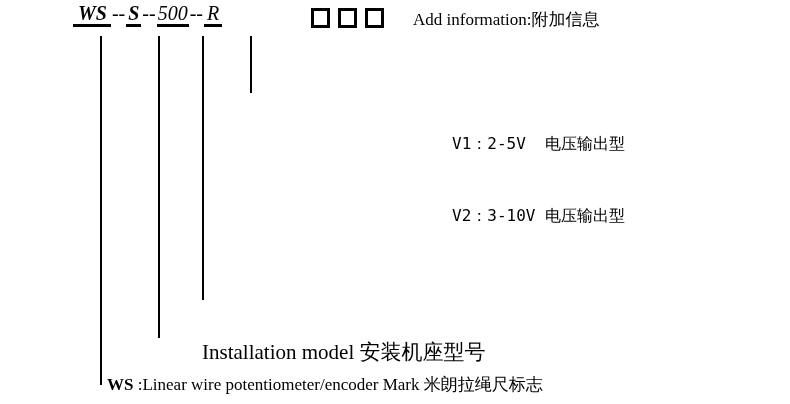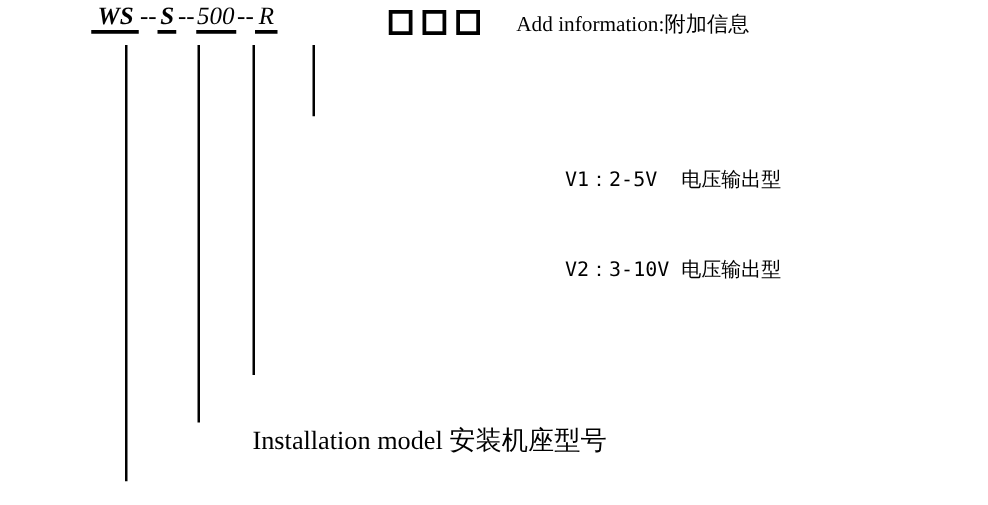--- a/index.html
+++ b/index.html
@@ -77,14 +77,15 @@
   <div class="options">
     <div>V1：2-5V  电压输出型</div>
     <div>V2：3-10V 电压输出型</div>
     
     
   </div>
 
 
   <div class="installlabel">Installation model 安装机座型号</div>
 
+  <div class="marklabel"><span class="code">WS</span> <span>:Linear wire potentiometer/encoder Mark 米朗拉绳尺标志</span></div>
 
 </div>
 
 </body></html>

